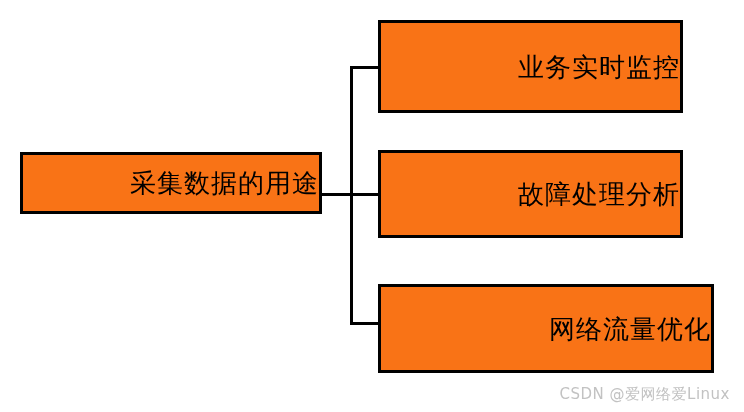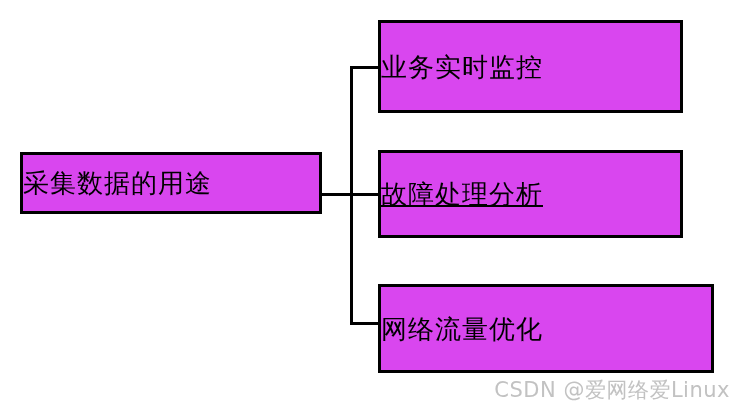--- a/index.html
+++ b/index.html
@@ -18,26 +18,26 @@
     position: relative;
     width: 744px;
     height: 412px;
     background: #ffffff;
   }
 
   
   .node-box {
     position: absolute;
     box-sizing: border-box;
-    background: #d946ef;
+    background: #f97316;
     border: 3px solid #000000;
     border-radius: 0;
     display: flex;
     align-items: center;
-    justify-content: flex-start;
+    justify-content: flex-end;
   }
   .node-label {
     font-size: 26px;
     line-height: 1;
     color: #000000;
     letter-spacing: 1px;
     white-space: nowrap;
     font-weight: 400;
   }
 
@@ -54,21 +54,20 @@
     left: 378px;
     top: 20px;
     width: 305px;
     height: 93px;
   }
   #node-child-1 {
     left: 378px;
     top: 150px;
     width: 305px;
     height: 88px;
-    text-decoration: underline;
   }
   #node-child-2 {
     left: 378px;
     top: 284px;
     width: 336px;
     height: 89px;
   }
 
   
   .connector {
@@ -109,21 +108,21 @@
     top: 322px;
     width: 29px;
     height: 3px;
   }
 
   
   #watermark {
     position: absolute;
     right: 14px;
     bottom: 8px;
-    font-size: 21px;
+    font-size: 15px;
     color: #c2c2c2;
     letter-spacing: 0.5px;
     white-space: nowrap;
     user-select: none;
   }
 </style>
 </head>
 <body>
 
 <div id="diagram-canvas">

